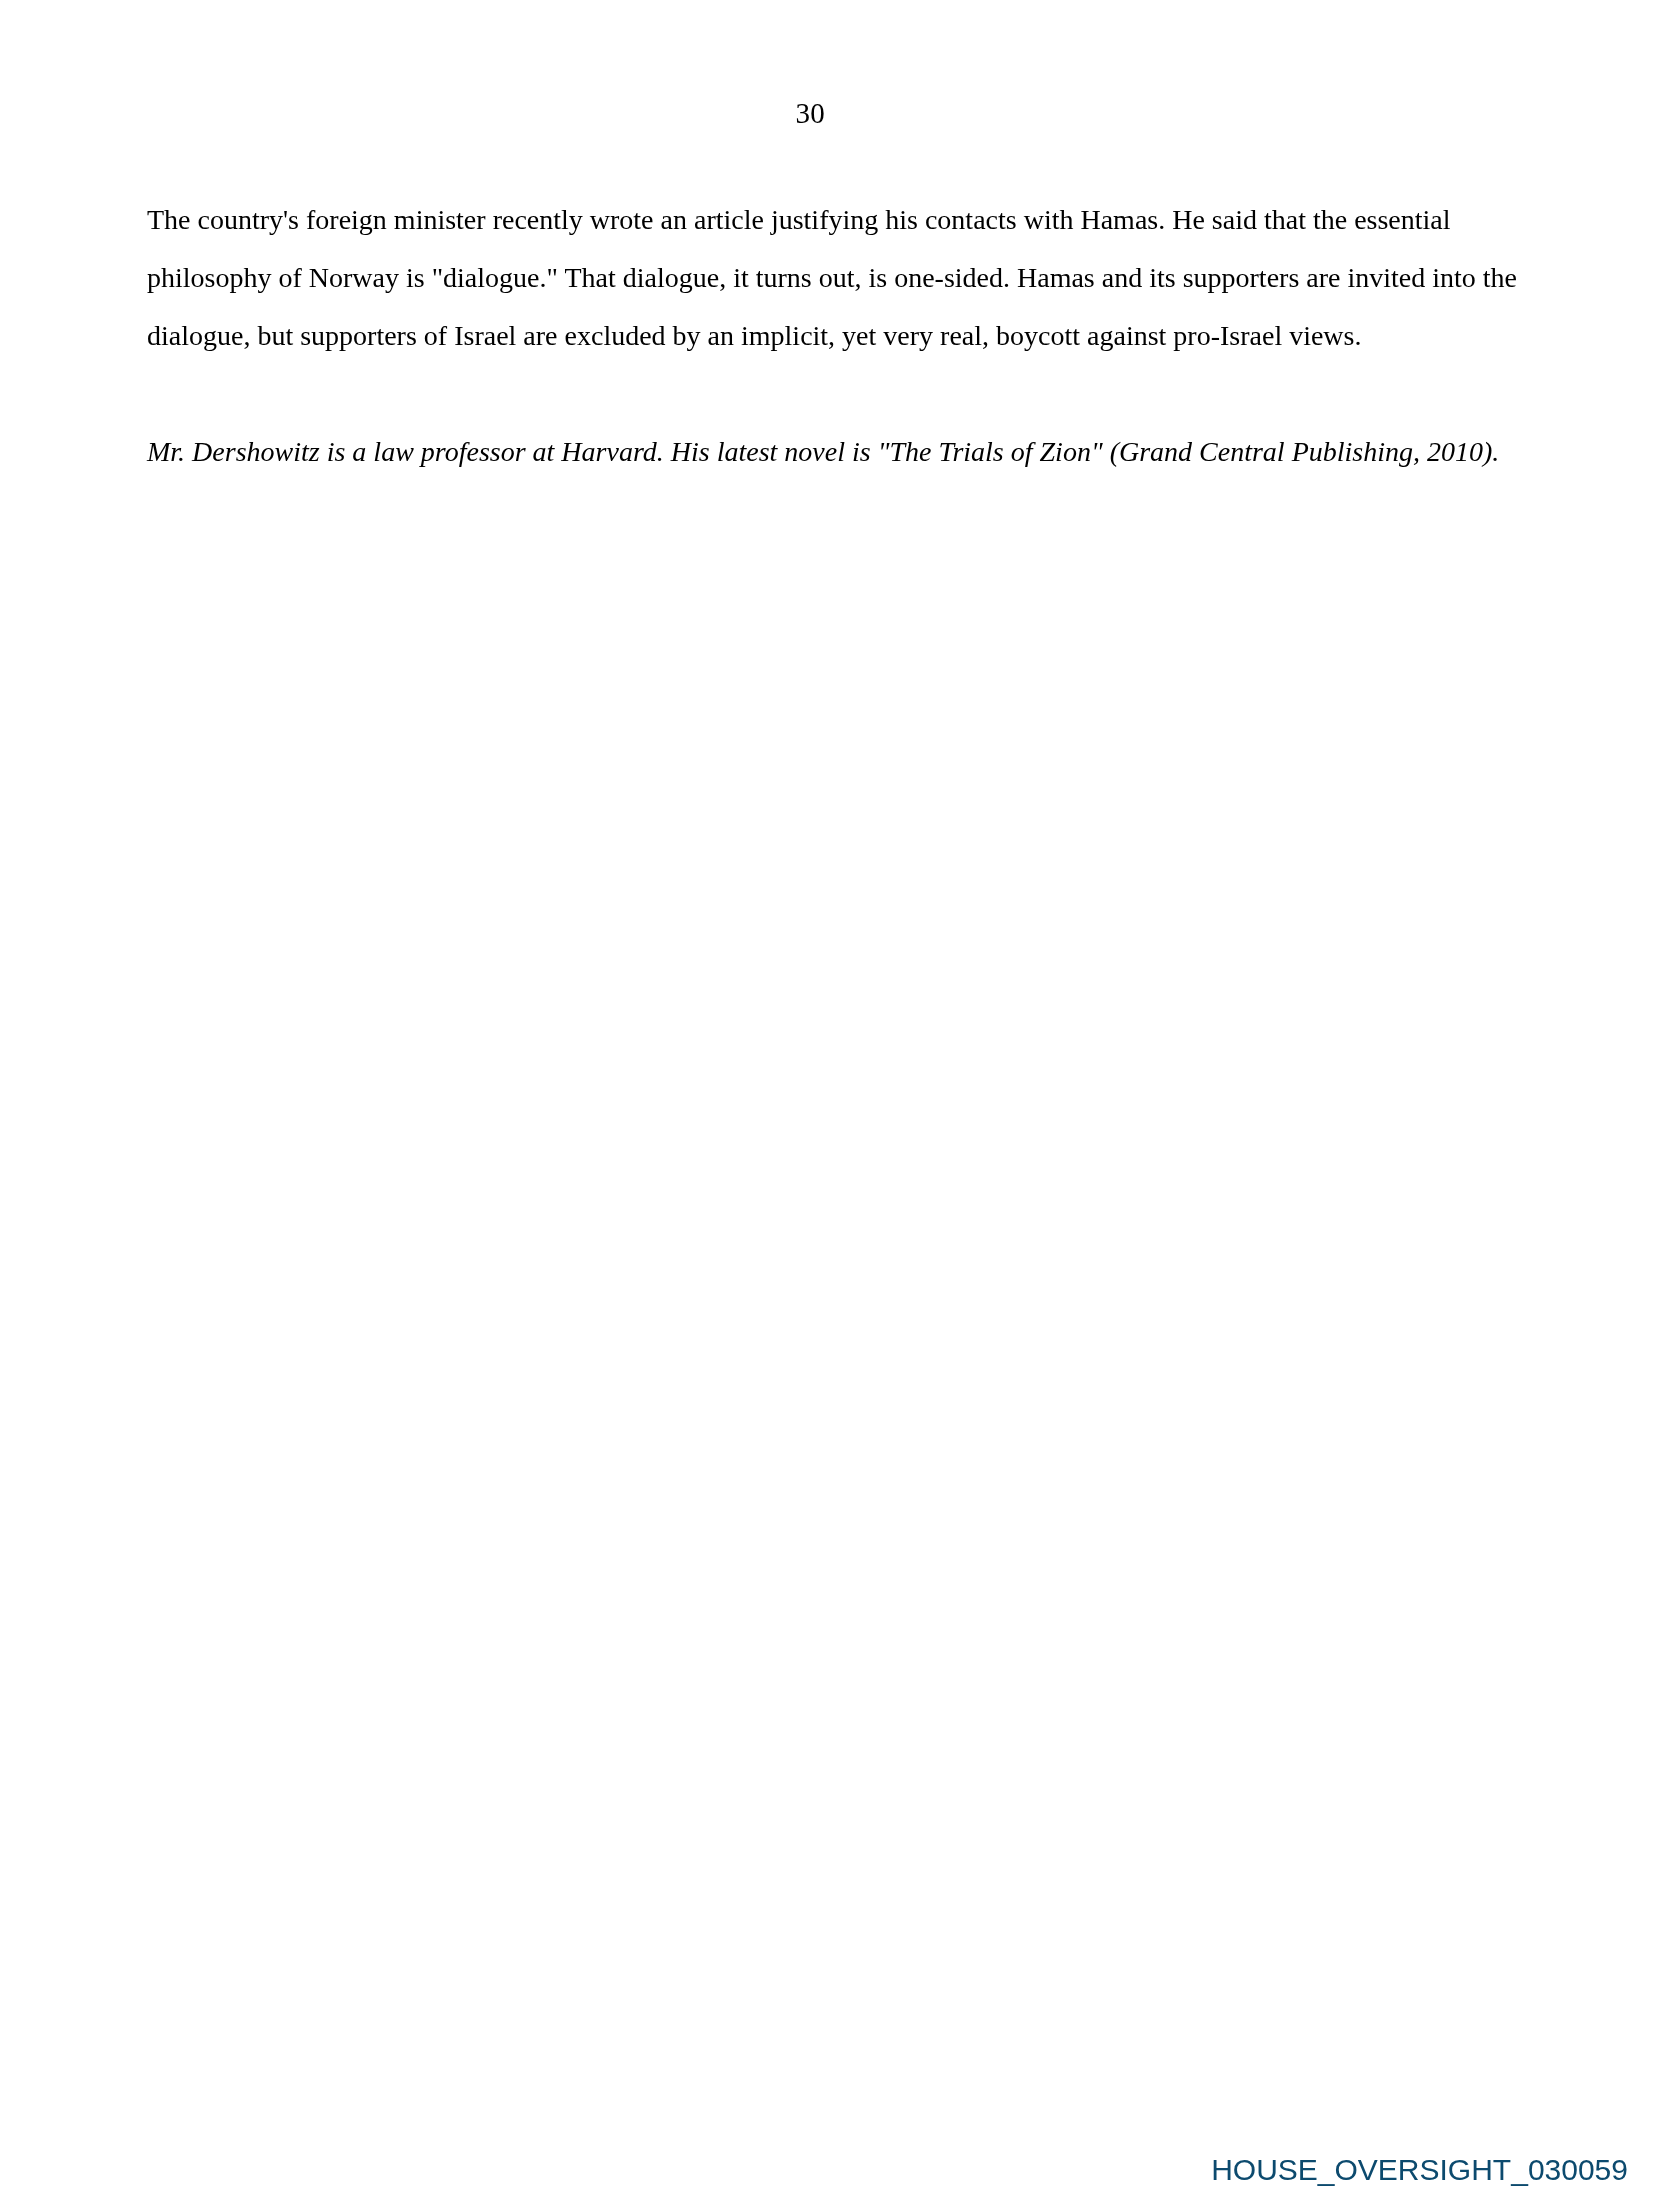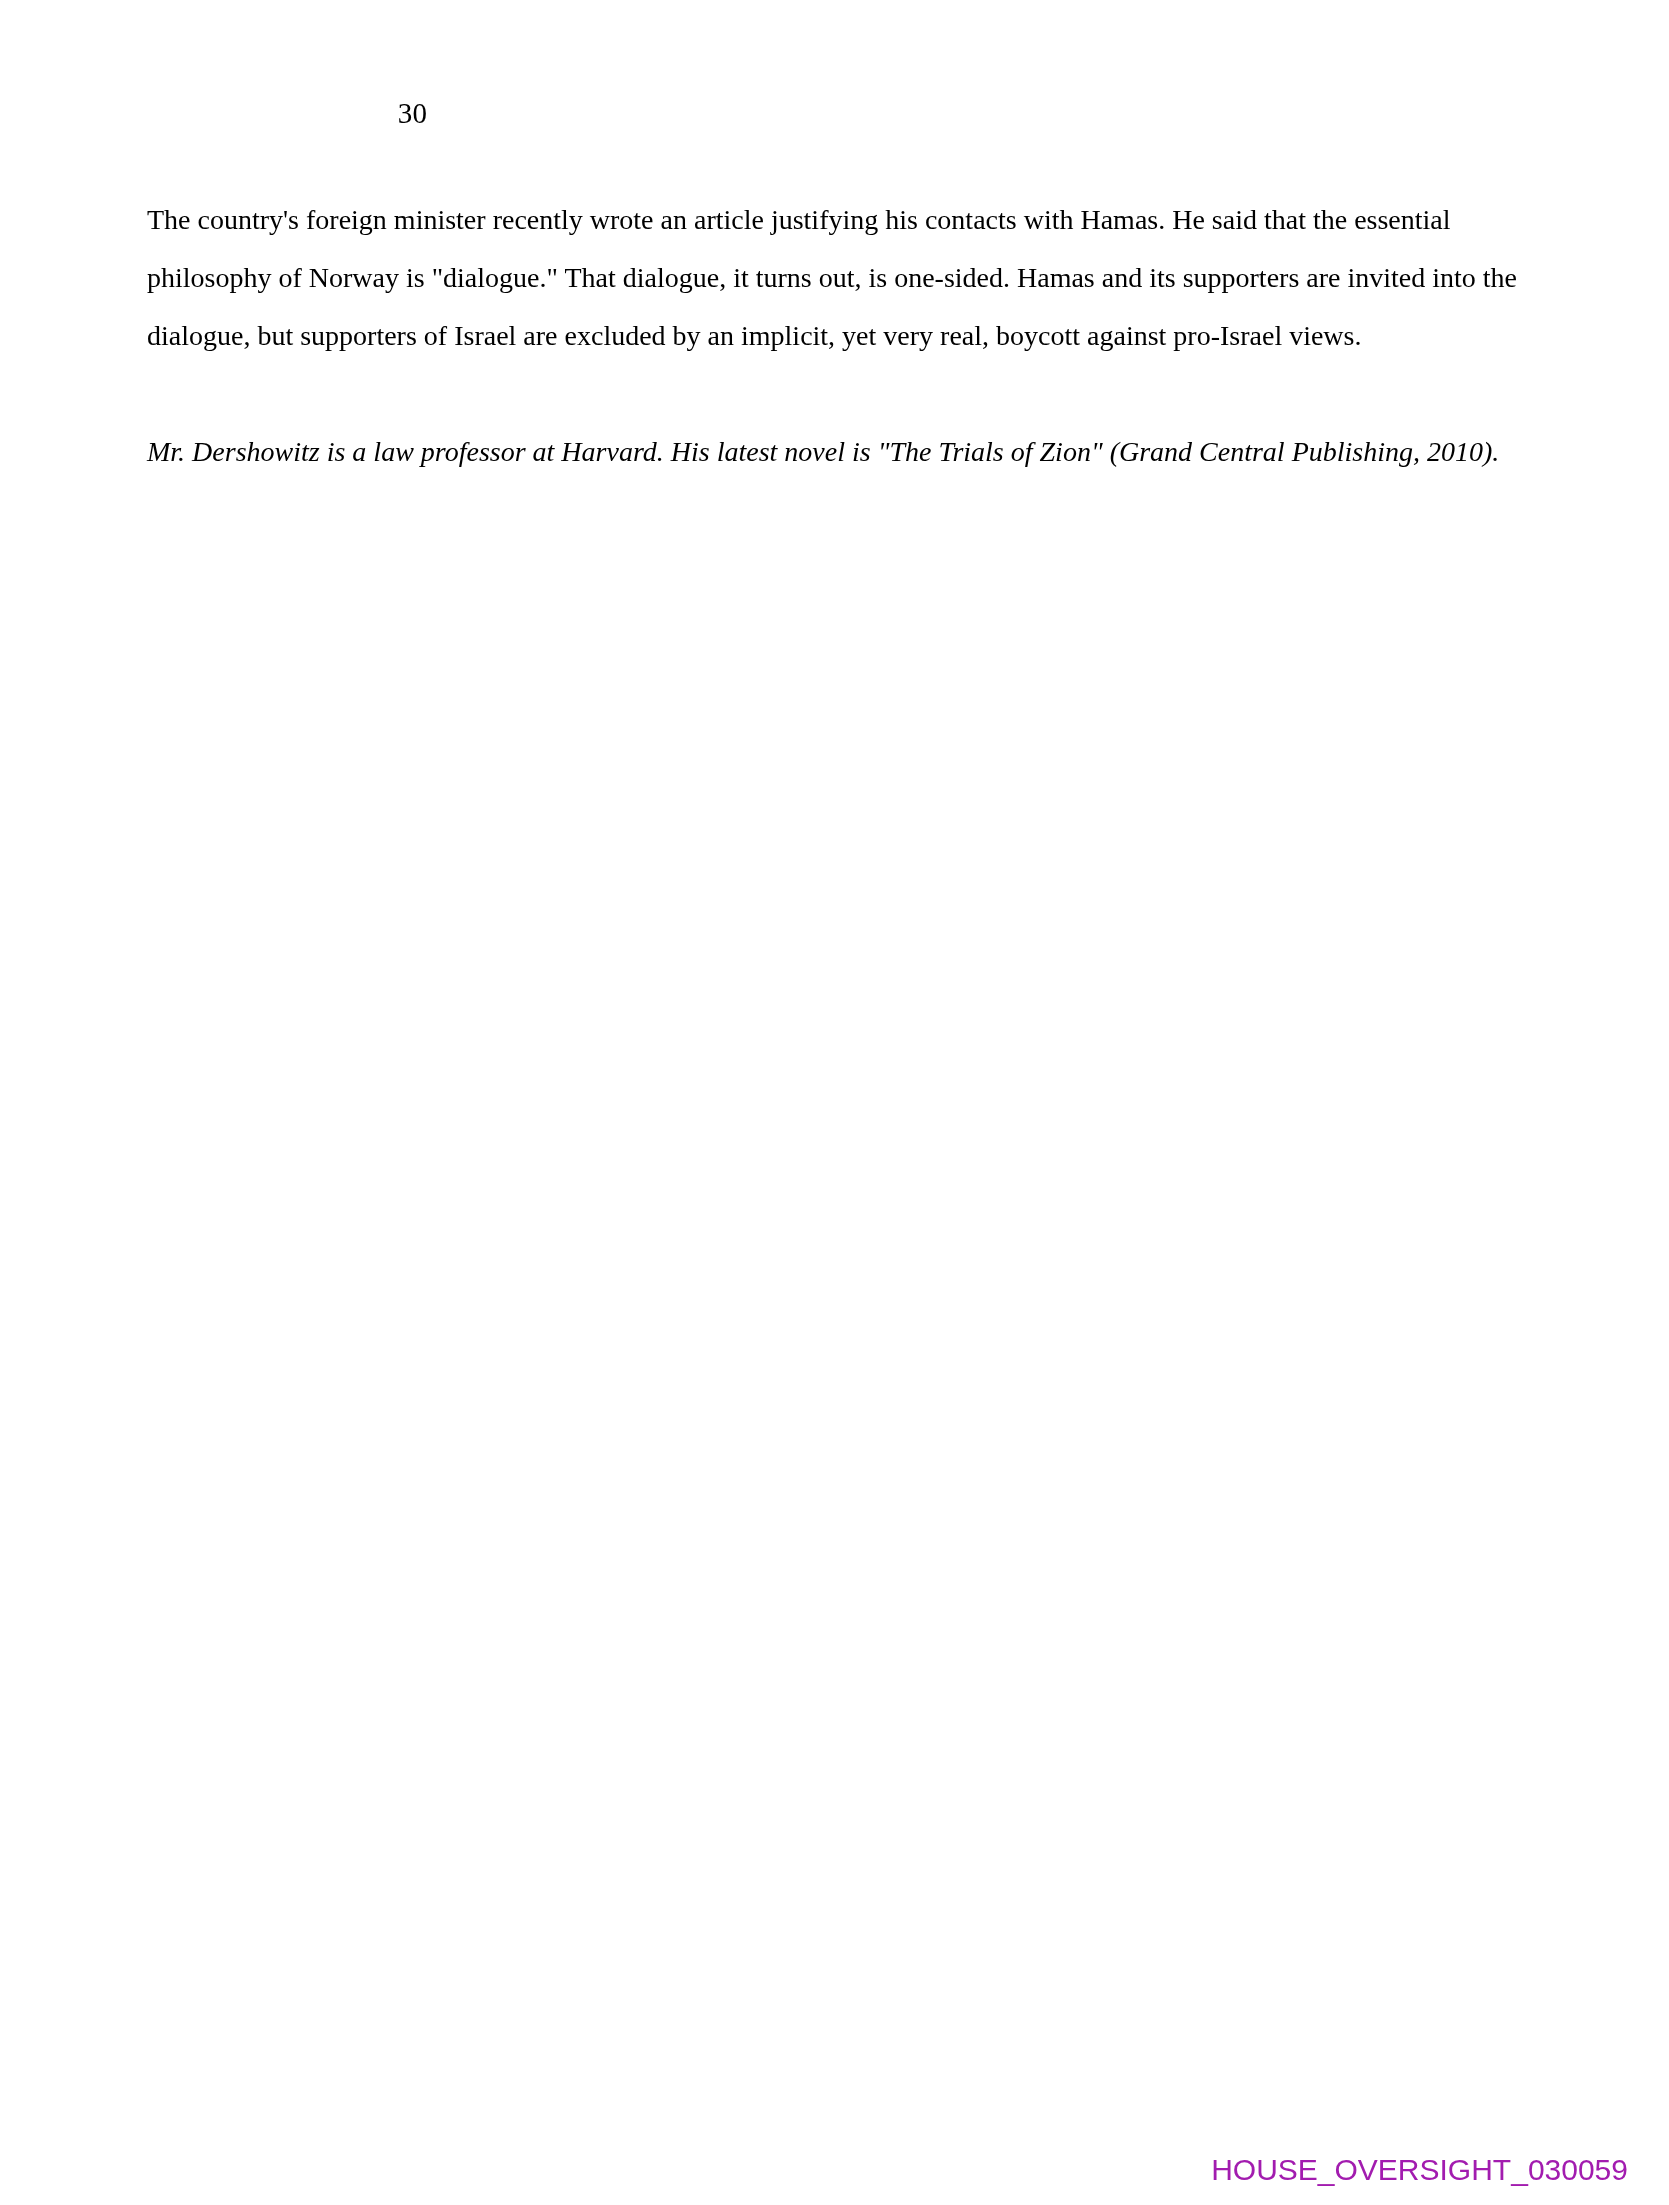--- a/index.html
+++ b/index.html
@@ -17,21 +17,21 @@
   .page {
     position: absolute;
     inset: 0;
     background: #ffffff;
   }
   .page-number {
     position: absolute;
     top: 97px;
     left: 0;
     width: 825px;
-    text-align: center;
+    text-align: right;
     font-size: 29px;
     letter-spacing: 0.3px;
   }
   .body-text {
     position: absolute;
     left: 147px;
     top: 191px;
     width: 1388px;
     font-size: 28px;
     line-height: 58px;
@@ -42,21 +42,21 @@
   .paragraph.italic {
     font-style: italic;
     margin-top: 36px;
   }
   .bates-stamp {
     position: absolute;
     right: 41px;
     bottom: 18.3px;
     font-family: "Liberation Sans", sans-serif;
     font-size: 30px;
-    color: #a21caf;
+    color: #0c4a6e;
   }
 </style>
 </head>
 <body>
 
 <div class="page">
 
   <div class="page-number">30</div>
 
   <div class="body-text">

